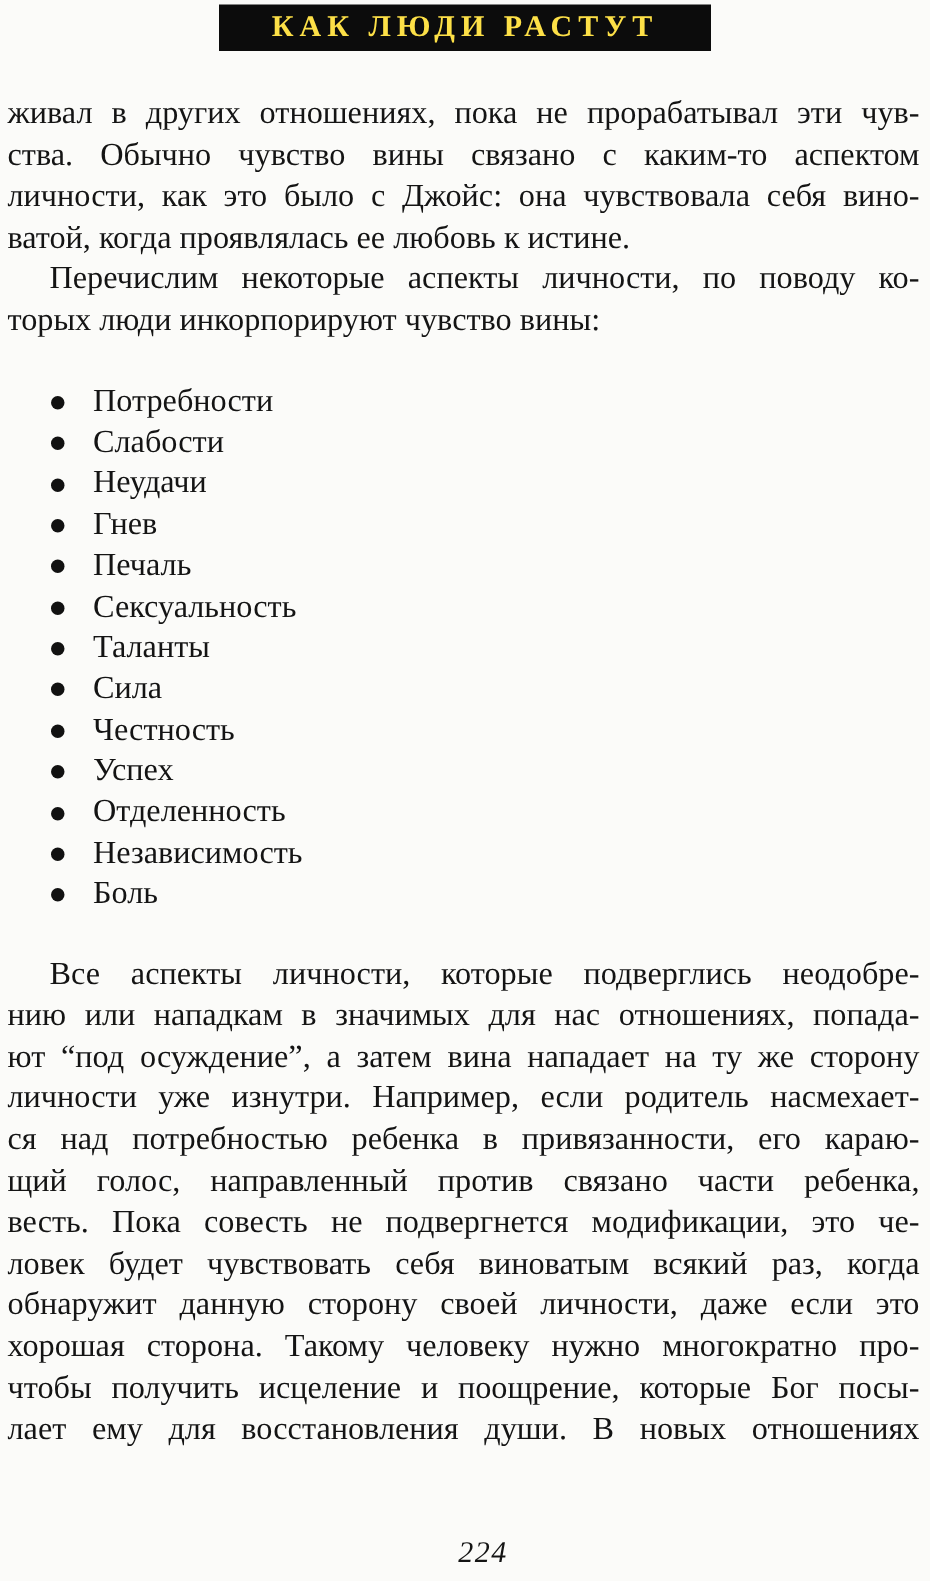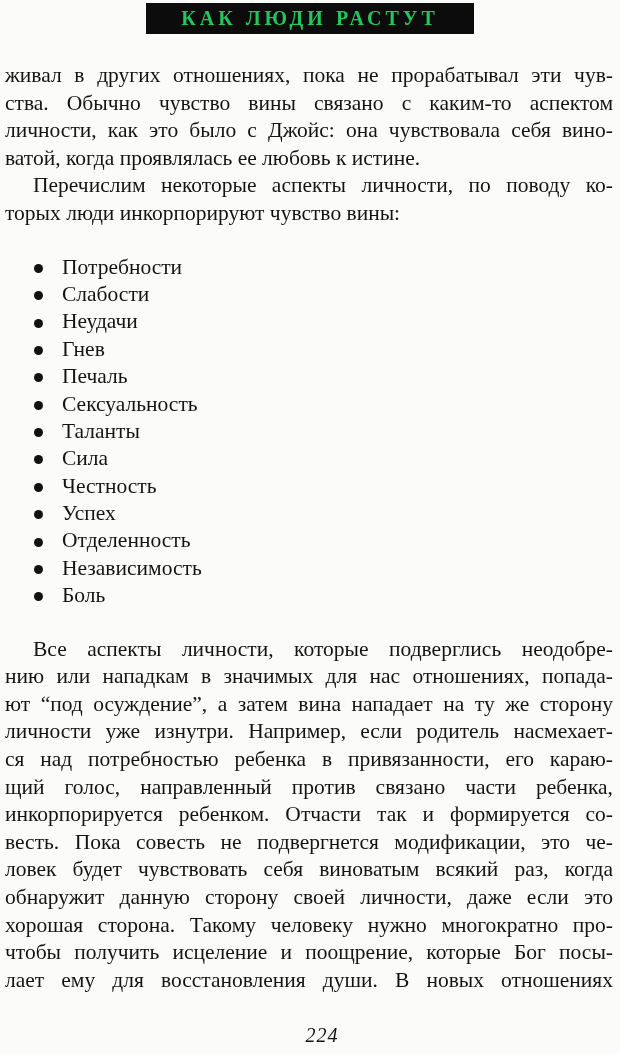--- a/index.html
+++ b/index.html
@@ -20,21 +20,21 @@
   .header-bar {
     margin: 3px auto 0 auto;
     width: 328px;
     height: 31px;
     background: #0c0c0c;
     display: flex;
     align-items: center;
     justify-content: center;
   }
   .header-bar span {
-    color: #22c55e;
+    color: #fde047;
     font-size: 20px;
     font-weight: bold;
     letter-spacing: 4px;
     white-space: nowrap;
   }
   .body-text {
     padding: 28px 7px 0 5px;
     font-size: 21.5px;
   }
   .para .line {
@@ -159,21 +159,20 @@
         </div>
       </div>
 
     <div class="para indent">
         <div class="line">Все аспекты личности, которые подверглись неодобре-</div>
         <div class="line">нию или нападкам в значимых для нас отношениях, попада-</div>
         <div class="line">ют “под осуждение”, а затем вина нападает на ту же сторону</div>
         <div class="line">личности уже изнутри. Например, если родитель насмехает-</div>
         <div class="line">ся над потребностью ребенка в привязанности, его караю-</div>
         <div class="line">щий голос, направленный против связано части ребенка,</div>
-        <div class="line">инкорпорируется ребенком. Отчасти так и формируется со-</div>
         <div class="line">весть. Пока совесть не подвергнется модификации, это че-</div>
         <div class="line">ловек будет чувствовать себя виноватым всякий раз, когда</div>
         <div class="line">обнаружит данную сторону своей личности, даже если это</div>
         <div class="line">хорошая сторона. Такому человеку нужно многократно про-</div>
         <div class="line">чтобы получить исцеление и поощрение, которые Бог посы-</div>
         <div class="line">лает ему для восстановления души. В новых отношениях</div>
       </div>
 
   </div>
 

